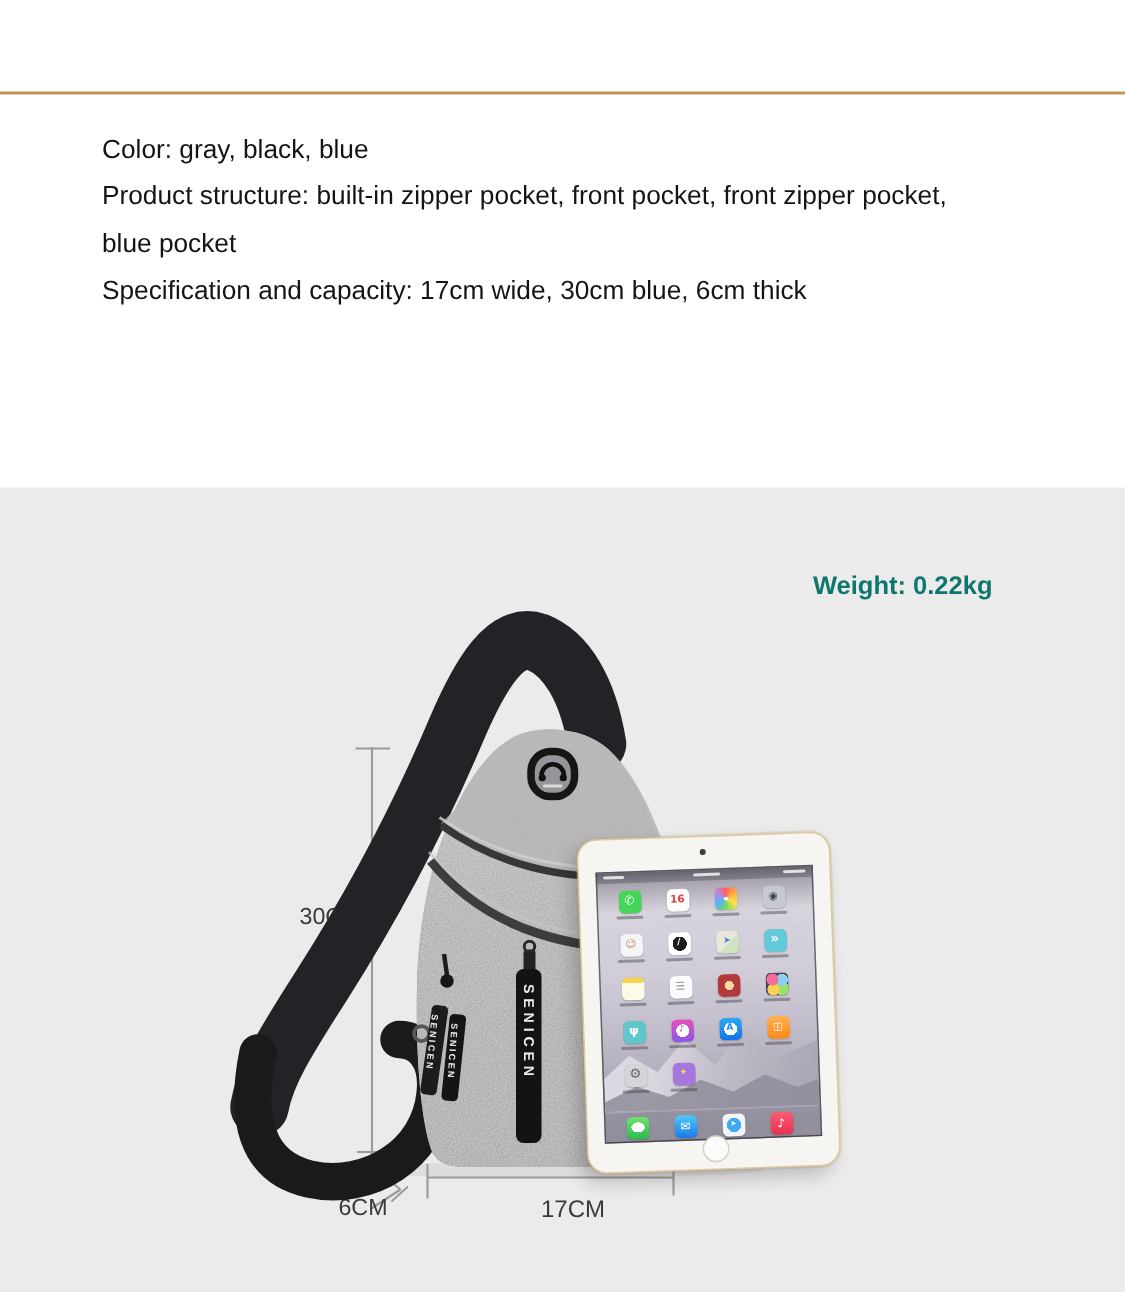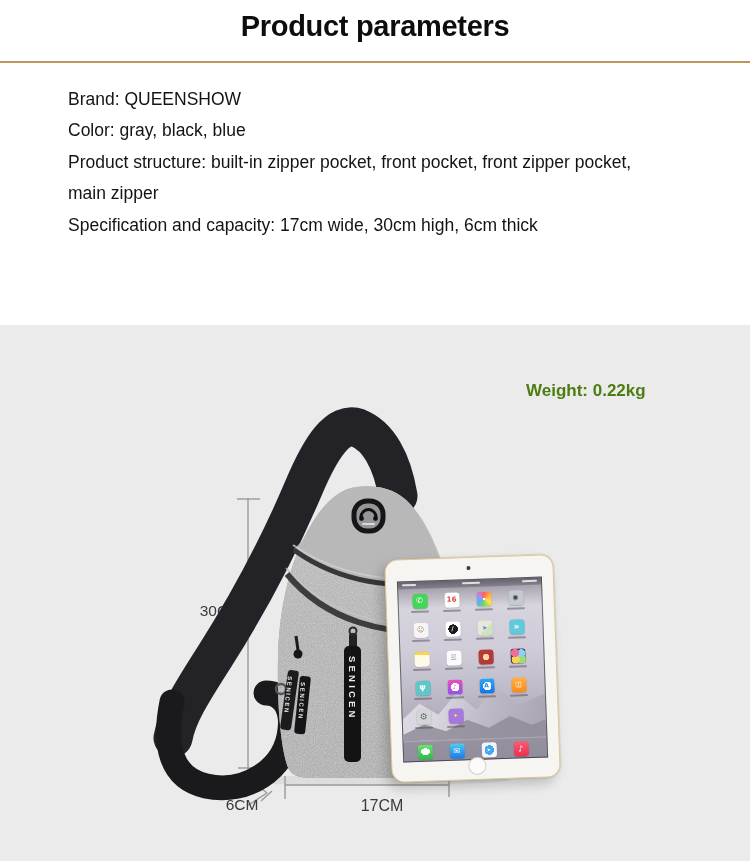--- a/index.html
+++ b/index.html
@@ -11,21 +11,21 @@
   .page-title{
     position:absolute;top:10px;left:0;width:750px;text-align:center;
     font-size:29px;font-weight:700;letter-spacing:-0.3px;color:#0d0d0d;
   }
   .gold-divider{position:absolute;top:61px;left:0;width:750px;height:2px;background:#bf9657;}
   
   .specs{position:absolute;left:68px;top:84px;font-size:17.5px;line-height:31.4px;color:#141414;}
   .specs div{white-space:nowrap;}
   
   .photo-section{position:absolute;left:0;top:325px;width:750px;height:536px;background:#ebebeb;}
-  .weight-label{position:absolute;left:526px;top:56px;font-size:17px;font-weight:700;color:#4d7c0f;}
+  .weight-label{position:absolute;left:542px;top:56px;font-size:17px;font-weight:700;color:#0f766e;}
   .illustration{position:absolute;left:0;top:0;}
   
   .ipad{
     position:absolute;left:388px;top:232px;width:167px;height:221px;
     background:#f7f5f1;border:1px solid #dcc89f;border-radius:13px;
     transform:rotate(-2deg);transform-origin:50% 50%;
     box-shadow:-5px 6px 12px rgba(0,0,0,0.20), 0 0 0 1px rgba(195,165,115,0.25);
   }
   .ipad-camera{position:absolute;left:81px;top:8px;width:4px;height:4px;border-radius:50%;background:#3c3c44;}
   .ipad-screen{
@@ -59,29 +59,27 @@
   .icon-label{position:absolute;width:18px;height:2.5px;border-radius:1.2px;background:rgba(66,64,76,0.45);}
   
   .dim-label{font-family:"Liberation Sans","DejaVu Sans",sans-serif;fill:#3a3a3a;}
   .brand-vert{font-family:"Liberation Sans","DejaVu Sans",sans-serif;fill:#ececec;font-weight:700;}
 </style>
 </head>
 <body>
 
 <div class="page">
 
-  <div class="page-title">Product parameters</div>
   <div class="gold-divider"></div>
 
   <div class="specs">
-    <div>Brand: QUEENSHOW</div>
     <div>Color: gray, black, blue</div>
     <div>Product structure: built-in zipper pocket, front pocket, front zipper pocket,</div>
-    <div>main zipper</div>
-    <div>Specification and capacity: 17cm wide, 30cm high, 6cm thick</div>
+    <div>blue pocket</div>
+    <div>Specification and capacity: 17cm wide, 30cm blue, 6cm thick</div>
   </div>
 
   <div class="photo-section">
     <div class="weight-label">Weight: 0.22kg</div>
 
     <svg class="illustration" width="750" height="536" viewBox="0 325 750 536">
       <defs>
         <linearGradient id="bodyGrad" x1="0" y1="0" x2="0" y2="1">
           <stop offset="0" stop-color="#b2b2b2"></stop>
           <stop offset="0.45" stop-color="#a3a3a3"></stop>

